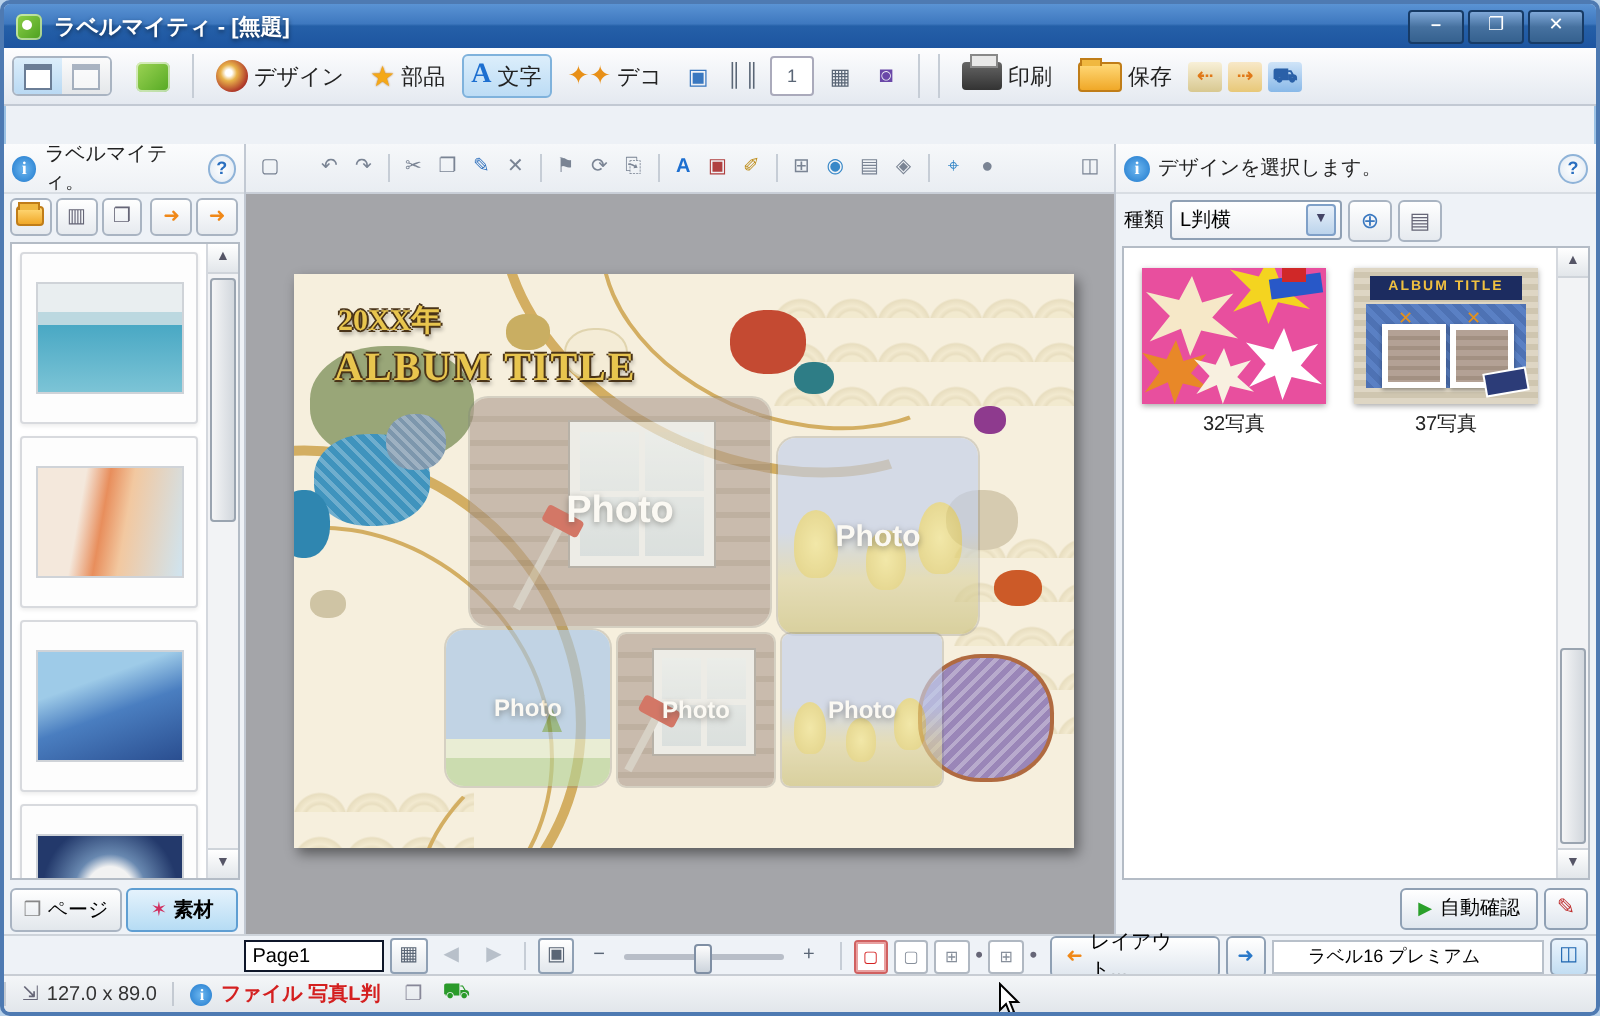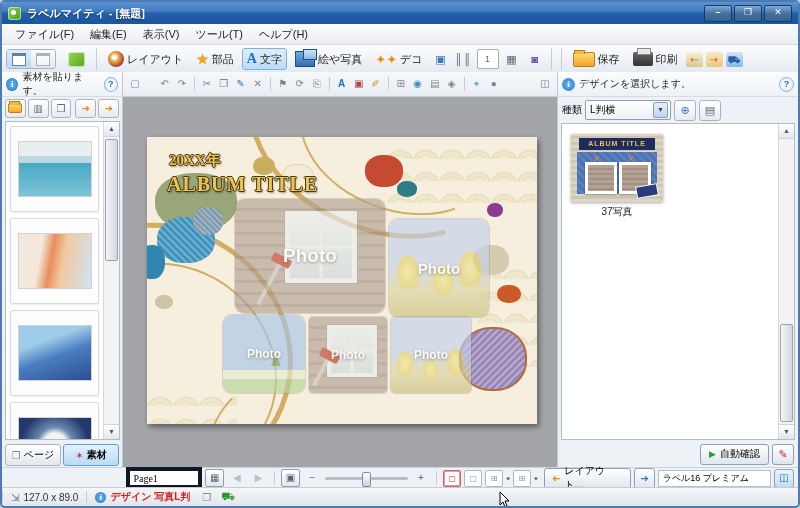--- a/index.html
+++ b/index.html
@@ -135,31 +135,31 @@
   .xmark{position:absolute;color:#e09020;font-weight:bold;font-size:9px;}
   .rfoot{height:24px;display:flex;align-items:center;justify-content:flex-end;gap:3px;padding:2px 4px;}
   .acbtn{height:19px;border:1px solid #8fa0b4;border-radius:3px;background:linear-gradient(#fff,#dfe6ee);
     display:flex;align-items:center;gap:4px;padding:0 8px;font-size:10px;}
   .play{color:#2aa02a;font-size:9px;}
   .abtn{width:20px;height:19px;border:1px solid #8fa0b4;border-radius:3px;background:linear-gradient(#fff,#dfe6ee);
     color:#c03030;text-align:center;line-height:18px;font-size:11px;}
   
   .bband{position:absolute;left:0;right:0;bottom:18px;height:20px;background:#eef2f7;border-top:1px solid #cdd3da;
     display:flex;align-items:center;gap:3px;padding:0 4px;}
-  .pginput{width:62px;height:14px;border:4px solid #0f172a;font-size:10px;padding:0 3px;font-family:Liberation Serif, serif;}
+  .pginput{width:62px;height:14px;border:1px solid #0f172a;font-size:10px;padding:0 3px;font-family:Liberation Sans, sans-serif;}
   .bico{width:17px;height:16px;border:1px solid transparent;border-radius:2px;text-align:center;line-height:16px;font-size:10px;color:#5a6676;}
   .bico.dis{color:#b8c0ca;}
   .bico.frame{border-color:#8fa0b4;background:linear-gradient(#fff,#e2e7ec);}
   .slider{width:84px;height:3px;background:#b8bec8;border-radius:2px;position:relative;}
   .sthumb{position:absolute;left:44%;top:-5px;width:7px;height:13px;background:linear-gradient(#fdfdfd,#cdd4dc);border:1px solid #7f8fa4;border-radius:2px;}
   .vbtn{width:16px;height:15px;border:1px solid #b0b8c2;background:#fff;border-radius:2px;display:flex;align-items:center;justify-content:center;font-size:8px;color:#88909c;}
   .vbtn.red{border-color:#d06060;box-shadow:inset 0 0 0 1px #e8a0a0;}
   .rcall{height:19px;border:1px solid #8fa0b4;border-radius:3px;background:linear-gradient(#fff,#dfe6ee);
     display:flex;align-items:center;gap:4px;padding:0 7px;font-size:10px;}
-  .prodbox{width:104px;height:15px;background:#fff;border:1px solid #b8c0ca;font-size:9px;display:flex;align-items:center;padding:0 4px;}
+  .prodbox{width:104px;height:15px;background:#fff;border:1px solid #b8c0ca;font-size:9px;display:flex;align-items:center;padding:0 17px;}
   .cube{width:18px;height:17px;border:1px solid #8fa0b4;border-radius:3px;background:linear-gradient(#eaf4fd,#c2ddf2);
     color:#1e66b0;text-align:center;line-height:16px;font-size:10px;}
   
   .sbar{position:absolute;left:0;right:0;bottom:0;height:18px;background:linear-gradient(#f4f6f8,#e2e6eb);
     border-top:1px solid #c8cdd4;display:flex;align-items:center;font-size:10px;color:#333;}
   .sseg{padding:0 8px;display:flex;align-items:center;gap:4px;height:100%;}
   .sdiv{width:1px;height:12px;background:#c4cad2;}
   .red{color:#d42020;font-weight:bold;}
   .cart{color:#2a9a2a;font-size:11px;}
   .cursor{position:absolute;left:497px;top:489px;z-index:99;}
@@ -172,87 +172,76 @@
   <div class="tbar">
     <span class="appico"></span>
     <span class="ttl">ラベルマイティ - [無題]</span>
     <span class="wbtns">
       <span class="wbtn">–</span>
       <span class="wbtn">❐</span>
       <span class="wbtn">✕</span>
     </span>
   </div>
 
-  <div class="mbar">
-    <span class="mitem">ファイル(F)</span>
-    <span class="mitem">編集(E)</span>
-    <span class="mitem">表示(V)</span>
-    <span class="mitem">ツール(T)</span>
-    <span class="mitem">ヘルプ(H)</span>
-  </div>
 
   <div class="tool">
     <span class="pairbtn">
       <div class="pb1">
           <span class="minwin"></span>
         </div>
       <div class="pb2">
           <span class="minwin" style="opacity:.55"></span>
         </div>
     </span>
     <span class="tbtn">
         <span class="tagico"></span>
       </span>
     <span class="sep"></span>
     <span class="tbtn">
       <span class="cdico"></span>
-      <span>レイアウト</span>
+      <span>デザイン</span>
       </span>
     <span class="tbtn">
       <span class="starico">★</span>
       <span>部品</span>
       </span>
     <span class="tbtn sel">
       <span class="aico">A</span>
       <span>文字</span>
-      </span>
-    <span class="tbtn">
-      <span class="picico"></span>
-      <span>絵や写真</span>
       </span>
     <span class="tbtn">
       <span class="decoico">✦✦</span>
       <span>デコ</span>
       </span>
     <span class="smico" style="color:#3a78c0">▣</span>
     <span class="smico" style="letter-spacing:1px">║║</span>
     <span class="smico" style="border:1px solid #aab;background:#fff;font-size:9px">1</span>
     <span class="smico">▦</span>
     <span class="smico" style="color:#6a48a8">◙</span>
     <span class="sep"></span>
     <span class="sep"></span>
     <span class="tbtn">
+      <span class="prnico"></span>
+      <span>印刷</span>
+      </span>
+    <span class="tbtn">
       <span class="fldico"></span>
       <span>保存</span>
-      </span>
-    <span class="tbtn">
-      <span class="prnico"></span>
-      <span>印刷</span>
       </span>
     <span class="ioico" style="background:linear-gradient(#f8f0d8,#d8c890);color:#e07818">⇠</span>
     <span class="ioico" style="background:linear-gradient(#f8e8c8,#e8c878);color:#e07818">⇢</span>
     <span class="ioico" style="background:linear-gradient(#d0e4f8,#88b8e8);color:#2a60a8">⛟</span>
   </div>
 
   <div class="content">
 
     <div class="lpanel">
       <div class="phead">
         <span class="infoico">i</span>
-        <span class="ptxt">素材を貼ります。</span>
+        <span class="ptxt">ラベルマイティ。</span>
         <span class="helpico">?</span>
       </div>
       <div class="lbtns">
         <span class="lbtn">
             <span class="fldico" style="width:12px;height:8px"></span>
           </span>
         <span class="lbtn">▥</span>
         <span class="lbtn">❐</span>
         <span style="flex:1"></span>
         <span class="lbtn">
@@ -398,20 +387,32 @@
         <span class="dd" style="width:78px">
           <span style="flex:1">L判横</span>
           <span class="da">▼</span>
           </span>
         <span class="zbtn">⊕</span>
         <span class="zbtn" style="color:#667">▤</span>
       </div>
       <div class="dlist">
         <div class="dgrid">
           <div class="cell">
+            <div class="thumb" style="background:#e84f9e">
+              <span class="star" style="left:2px;top:4px;width:46px;height:40px;background:#f6e8c8"></span>
+              <span class="star" style="left:44px;top:-6px;width:40px;height:34px;background:#f4d420"></span>
+              <span class="star" style="left:52px;top:30px;width:38px;height:36px;background:#fff"></span>
+              <span class="star" style="left:0px;top:36px;width:34px;height:32px;background:#e88828"></span>
+              <span class="star" style="left:26px;top:40px;width:30px;height:28px;background:#f8f0e0"></span>
+              <span style="position:absolute;right:2px;top:4px;width:26px;height:10px;background:#2858c8;transform:rotate(-8deg)"></span>
+              <span style="position:absolute;right:10px;top:0;width:12px;height:7px;background:#d02828"></span>
+            </div>
+            <span class="dlabel">32写真</span>
+          </div>
+          <div class="cell">
             <div class="thumb" style="background:repeating-linear-gradient(0deg,#ded6c4 0 3px,#cfc6b0 3px 6px)">
               <span style="position:absolute;left:6px;top:18px;right:6px;bottom:8px;background:repeating-linear-gradient(45deg,#4e72b4 0 3px,#5a80c4 3px 6px)"></span>
               <span class="d37bar">ALBUM TITLE</span>
               <span class="card" style="left:14px;top:28px;width:26px;height:26px;background:repeating-linear-gradient(180deg,#b3a195 0 3px,#a29082 3px 5px)"></span>
               <span class="card" style="left:48px;top:28px;width:26px;height:26px;background:repeating-linear-gradient(180deg,#b3a195 0 3px,#a29082 3px 5px)"></span>
               <span class="xmark" style="left:22px;top:20px">✕</span>
               <span class="xmark" style="left:56px;top:20px">✕</span>
               <span style="position:absolute;right:6px;bottom:6px;width:20px;height:10px;background:#2c3c78;transform:rotate(-10deg);box-shadow:0 0 0 1px #fff"></span>
             </div>
             <span class="dlabel">37写真</span>
@@ -468,21 +469,21 @@
 
   <div class="sbar">
     <span class="sdiv"></span>
     <span class="sseg">
       <span style="color:#667">⇲</span>
       <span>127.0 x 89.0</span>
       </span>
     <span class="sdiv"></span>
     <span class="sseg">
       <span class="infoico" style="width:11px;height:11px;line-height:11px;font-size:8px">i</span>
-      <span class="red">デザイン 写真L判</span>
+      <span class="red">ファイル 写真L判</span>
       </span>
     <span class="sseg" style="padding:0 4px">
       <span style="color:#889">❐</span>
       </span>
     <span class="sseg" style="padding:0 6px">
       <span class="cart">⛟</span>
       </span>
   </div>
 
   <svg class="cursor" width="12" height="18" viewBox="0 0 12 18">

